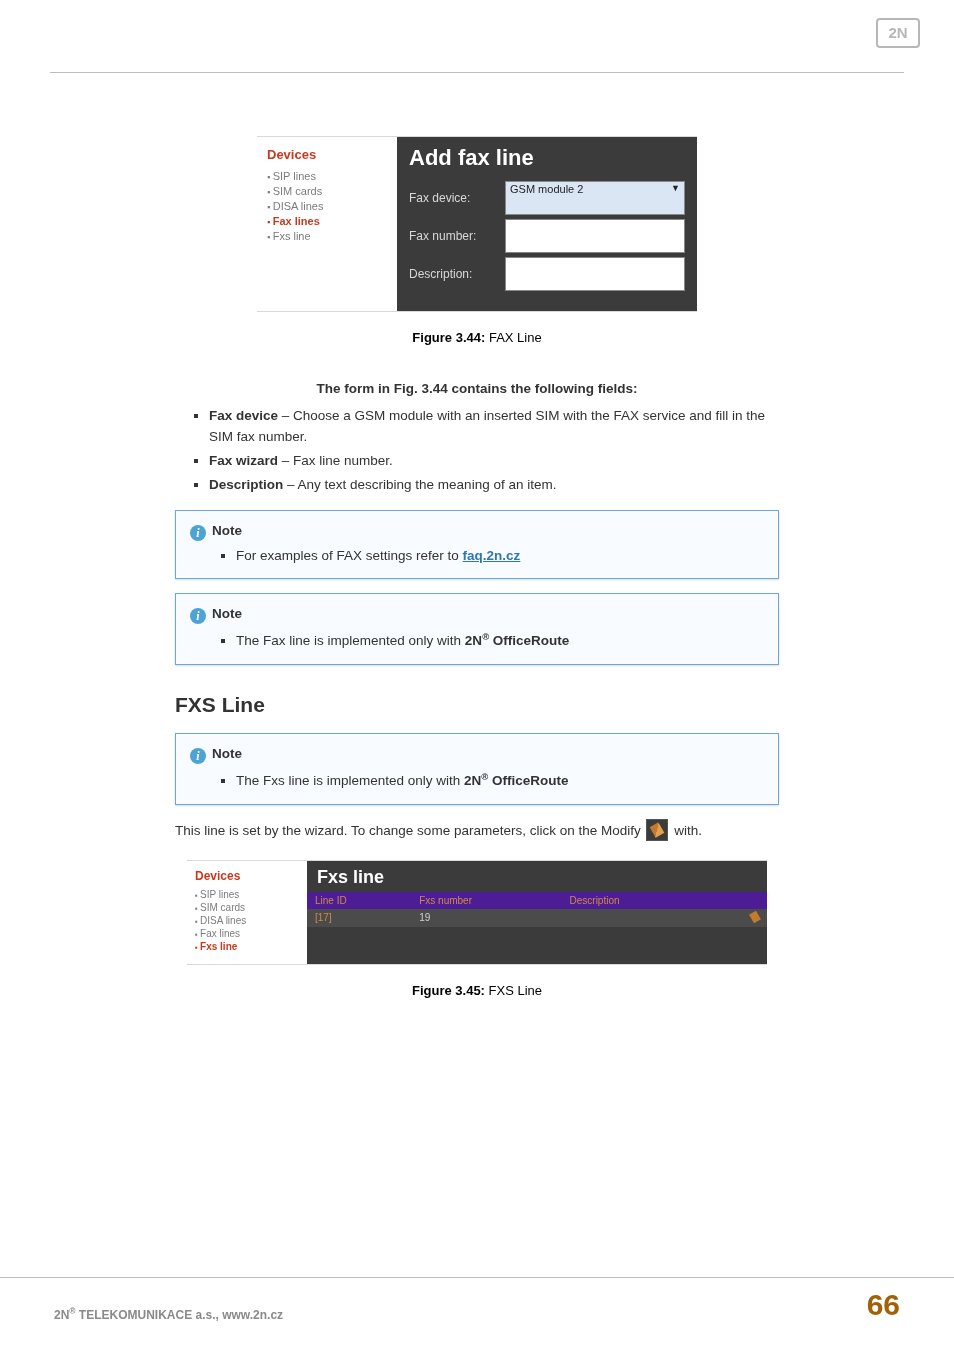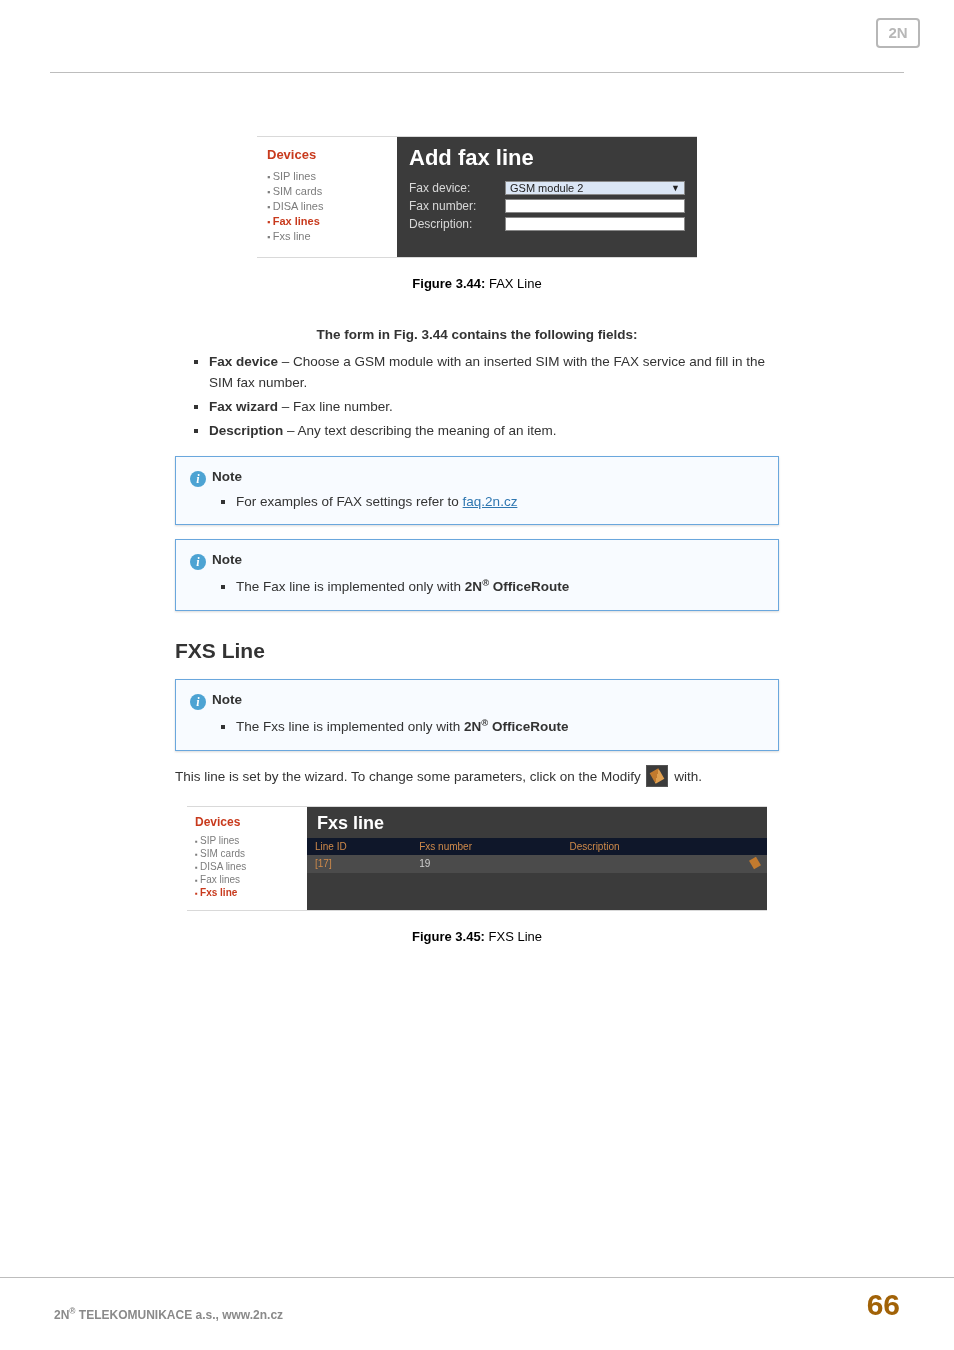--- a/index.html
+++ b/index.html
@@ -79,23 +79,23 @@
     font-weight: bold;
   }
   .frow { display: flex; align-items: center; margin: 4px 0; font-size: 12px; }
   .frow .lbl { width: 96px; color: #d8d8d8; }
   .frow .ctl {
     flex: 1;
     background: #fff;
     color: #222;
     font-size: 11px;
     padding: 1px 4px;
-    height: 14px;
+    height: 34px;
     border: 1px solid #888;
-    display: flex; align-items: center; justify-content: space-between; gap: 44px;
+    display: flex; align-items: flex-start; justify-content: space-between; gap: 44px;
   }
   .ctl .arrow { font-size: 9px; color: #222; }
   .ctl.select { background: #dbe6f5; }
   .caption {
     text-align: center;
     font-size: 13px;
     color: #000000;
     margin: 18px 0 34px 0;
   }
   .caption b { font-weight: bold; }
@@ -116,21 +116,21 @@
   .notebox .nh .icn {
     display:inline-block;
     width:16px;height:16px;border-radius:8px;
     background:#4da3d3;color:#fff;
     text-align:center;line-height:16px;font-size:12px;
     font-family: Georgia, serif; font-style: italic; font-weight: bold;
     margin-right:6px; vertical-align:-2px;
   }
   .notebox ul { margin: 4px 0 0 28px; padding-left: 18px; }
   .notebox ul li { list-style: square; }
-  .notebox a { color: #2f77b1; text-decoration: underline; }
+  .notebox a { color: #2f77b1; text-decoration: underline; font-weight: bold; }
   sup.reg { font-size: 0.7em; vertical-align: super; }
   h2.sec {
     font-family: Arial, sans-serif;
     font-size: 21px;
     margin: 24px 0 12px 0;
     color: #333;
   }
   .modicon {
     display:inline-block;width:22px;height:22px;
     background:#3b3b3b;border:1px solid #555;
@@ -151,21 +151,21 @@
   .fig245-inner{display:flex;}
   .sidepanel2{width:120px;padding:8px 6px 10px 8px;font-size:10px;}
   .sidepanel2 .hdr{color:#c83a1d;font-weight:bold;font-size:12px;margin-bottom:6px;}
   .sidepanel2 .itm{color:#7c7c7c;margin:2px 0;}
   .sidepanel2 .itm::before{content:"▪ ";color:#7c7c7c;font-size:8px;}
   .sidepanel2 .itm.active{color:#c83a1d;font-weight:bold;}
   .sidepanel2 .itm.active::before{color:#c83a1d;}
   .tablepanel{width:460px;background:#3b3b3b;color:#d8d8d8;padding:0;}
   .tablepanel .t-title{font-family:Arial;color:#fff;font-weight:bold;font-size:18px;padding:6px 10px 4px 10px;}
   .tablepanel table{width:100%;border-collapse:collapse;font-size:10px;}
-  .tablepanel th{background:#0f172a;color:#cf8a4a;font-weight:normal;text-align:left;padding:3px 8px;}
+  .tablepanel th{background:#4c1d95;color:#cf8a4a;font-weight:normal;text-align:left;padding:3px 8px;}
   .tablepanel td{background:#4b4b4b;color:#d0d0d0;padding:3px 8px;}
   .tablepanel td.first{color:#cf8a4a;}
   .tablepanel td.tool{text-align:right;}
   .tool .pen{display:inline-block;width:12px;height:12px;}
   .tool .pen::after{content:"";display:inline-block;width:8px;height:10px;background:#c27a2e;transform:rotate(-30deg);}
   .footer{
     position:absolute;left:0;right:0;bottom:28px;
     padding:0 54px;
     display:flex;justify-content:space-between;align-items:flex-end;
     border-top:1px solid #bdbdbd;

